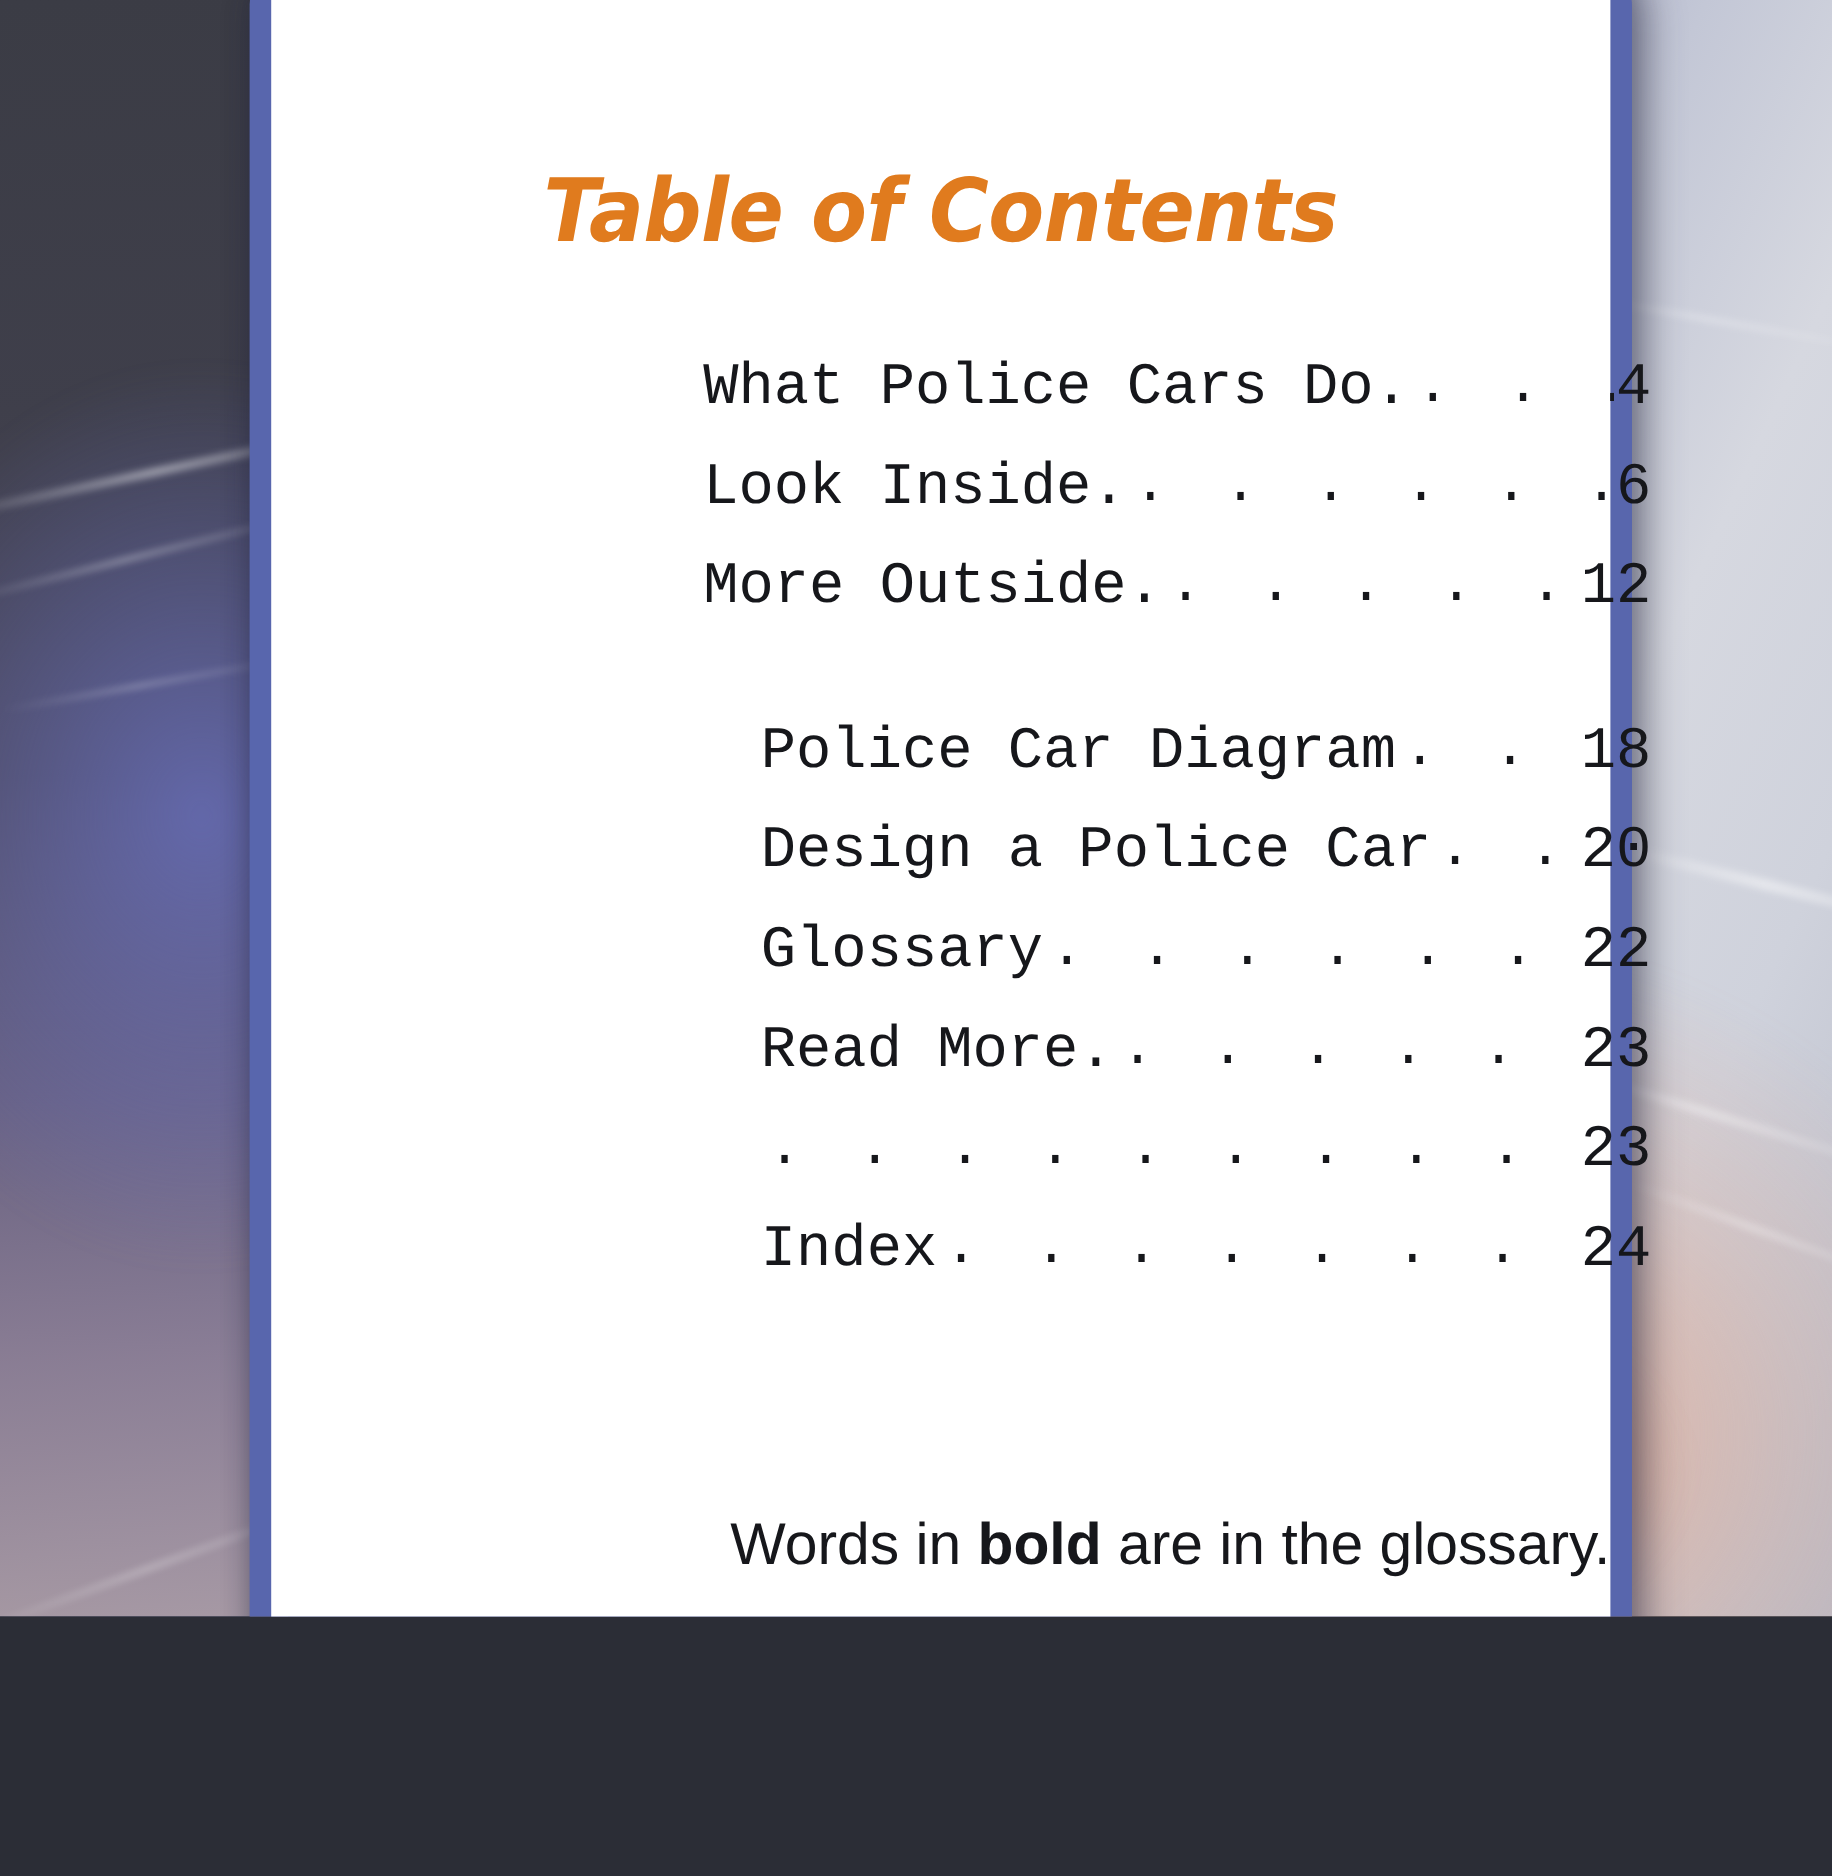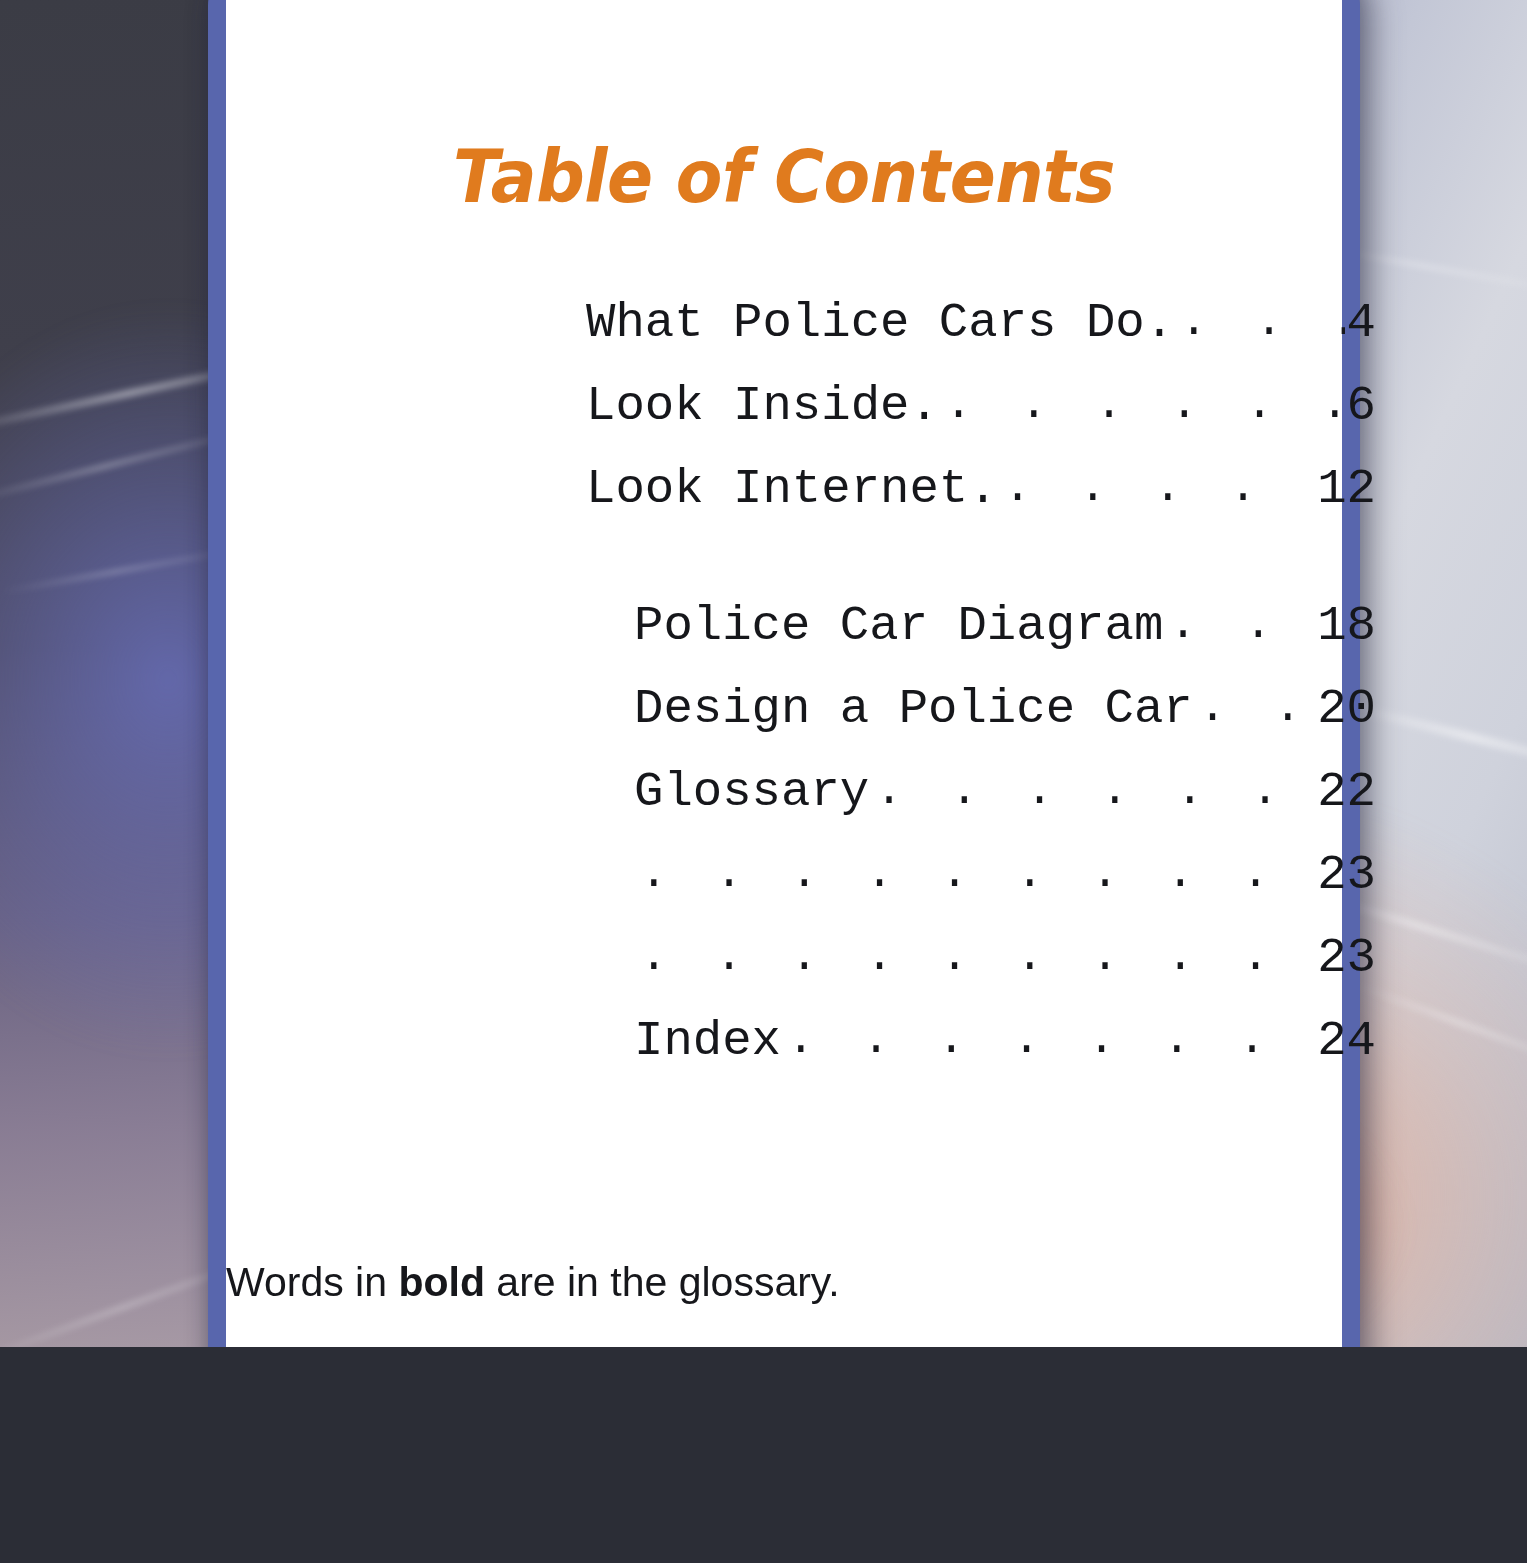--- a/index.html
+++ b/index.html
@@ -162,22 +162,22 @@
   }
   .toc-page {
     flex: 0 0 auto;
     text-align: right;
   }
 
   .glossary-note {
     position: absolute;
     left: 0; right: 0;
     top: 1315px;
-    text-align: left;
-    font-size: 41px;
+    text-align: right;
+    font-size: 49px;
     color: #16171b;
   }
   .glossary-note b { font-weight: bold; }
 </style>
 </head>
 <body>
 
 <div id="page">
 
   <div class="bg-base"></div>
@@ -214,21 +214,21 @@
             <span class="toc-page">4</span>
           </div>
 
           <div class="toc-row">
             <span class="toc-label">Look Inside.</span>
             <span class="toc-dots">. . . . . . . . . . . . . . . . . .</span>
             <span class="toc-page">6</span>
           </div>
 
           <div class="toc-row">
-            <span class="toc-label">Look Internet.</span>
+            <span class="toc-label">More Outside.</span>
             <span class="toc-dots">. . . . . . . . . . . . . . . .</span>
             <span class="toc-page">12</span>
           </div>
 
         </div>
 
         <div class="toc-group-b">
 
           <div class="toc-row">
             <span class="toc-label">Police Car Diagram</span>
@@ -242,20 +242,21 @@
             <span class="toc-page">20</span>
           </div>
 
           <div class="toc-row">
             <span class="toc-label">Glossary</span>
             <span class="toc-dots">. . . . . . . . . . . . . . . . . .</span>
             <span class="toc-page">22</span>
           </div>
 
           <div class="toc-row">
+            <span class="toc-label">Read More.</span>
             <span class="toc-dots">. . . . . . . . . . . . . . . .</span>
             <span class="toc-page">23</span>
           </div>
 
           <div class="toc-row">
             <span class="toc-dots">. . . . . . . . . . . . . .</span>
             <span class="toc-page">23</span>
           </div>
 
           <div class="toc-row">

